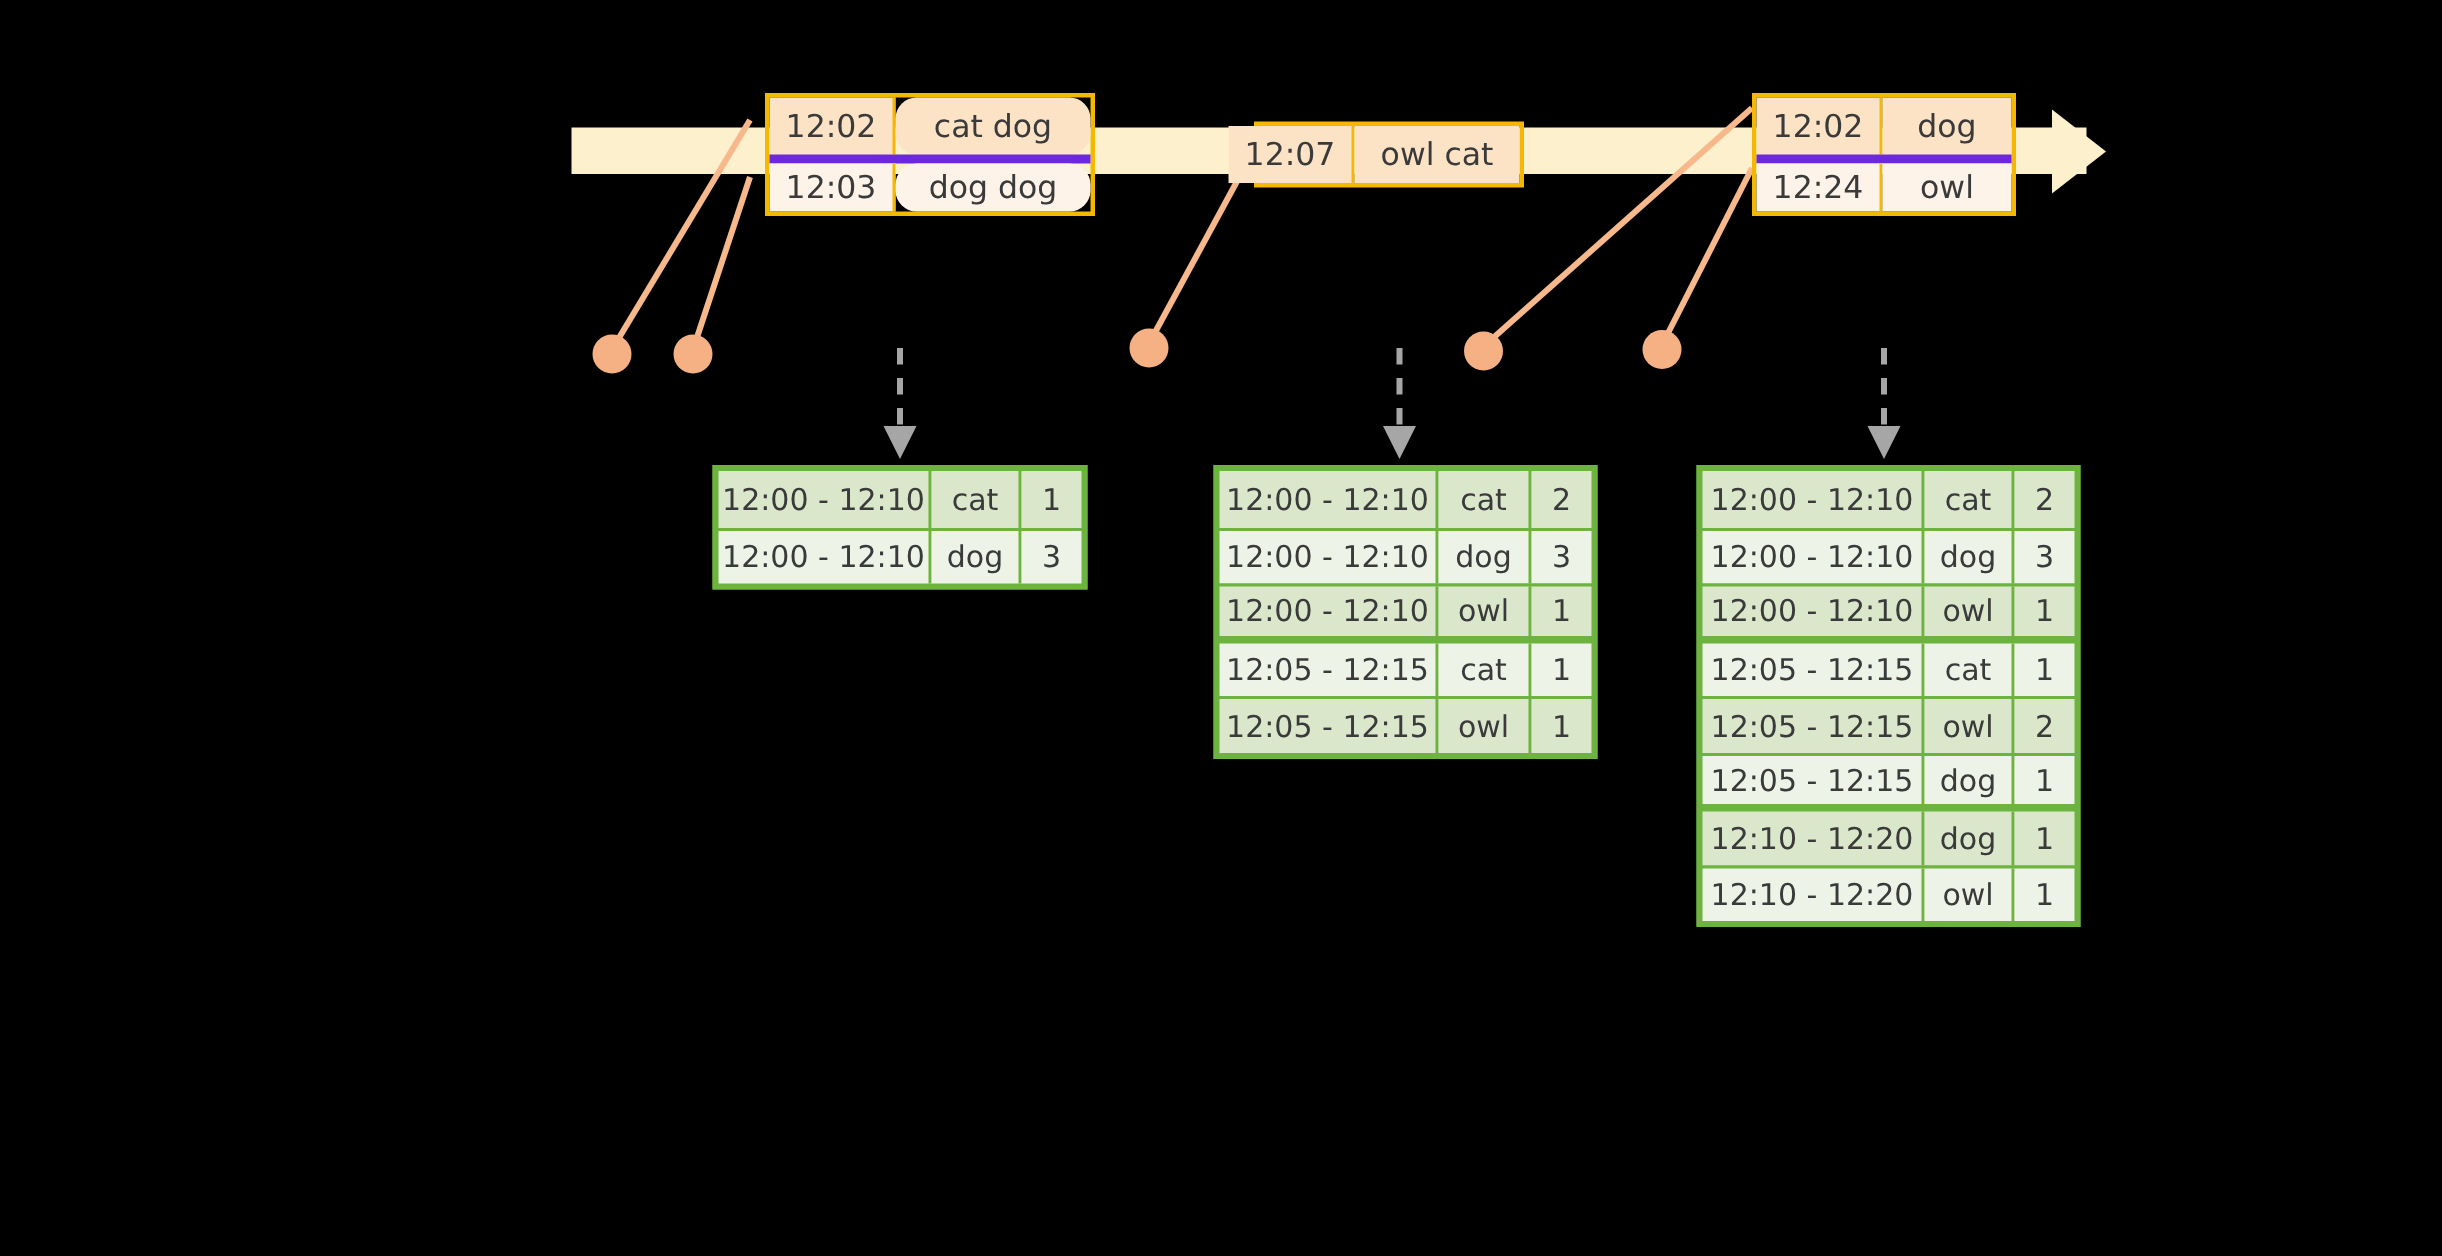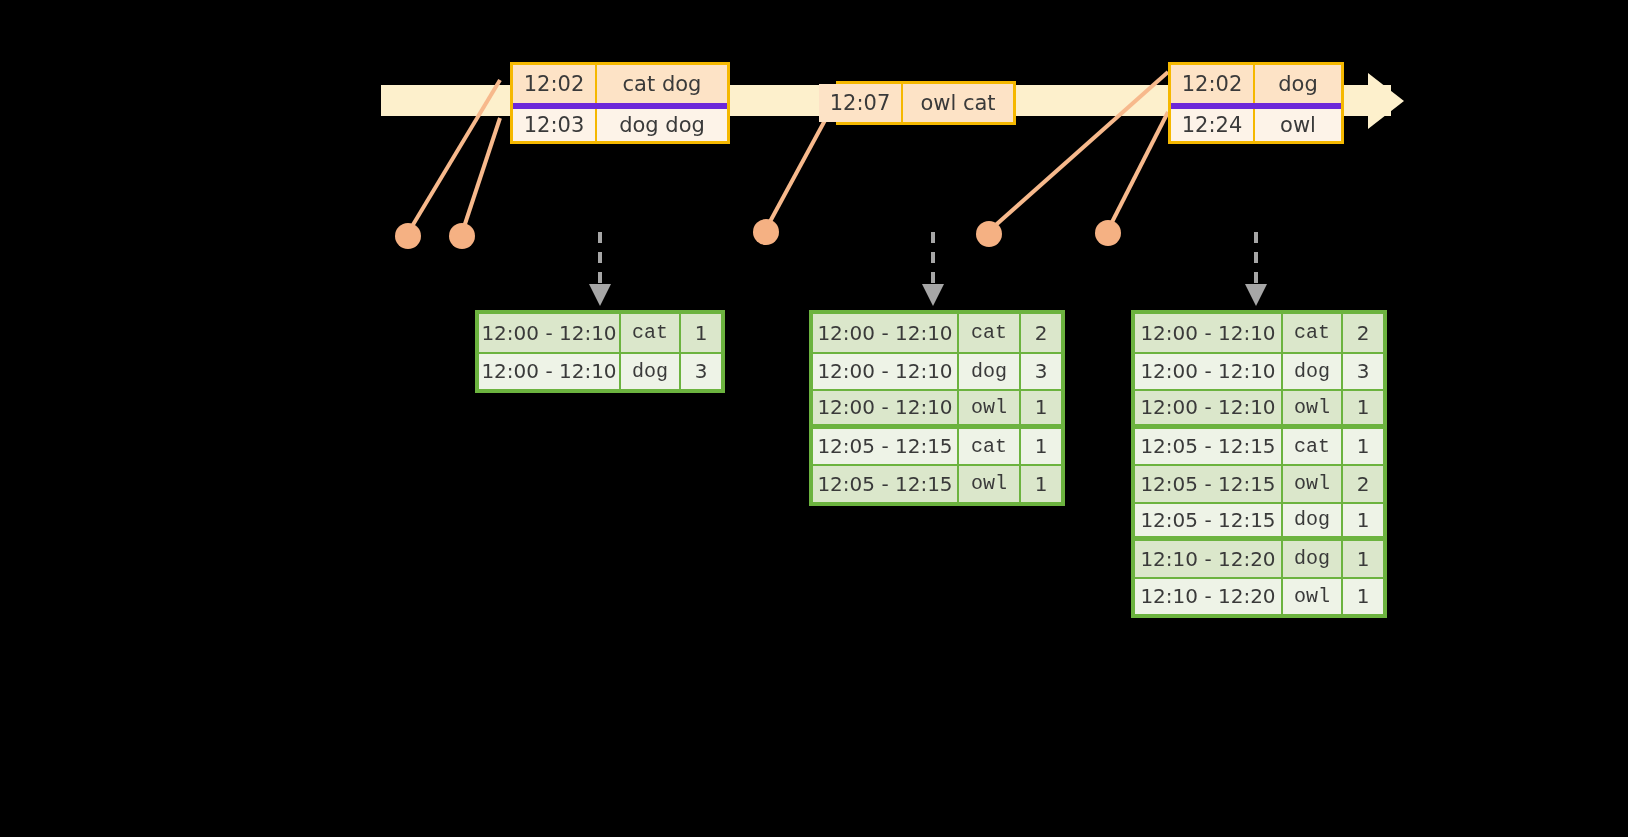--- a/index.html
+++ b/index.html
@@ -20,42 +20,42 @@
   .ev-row{display:flex;height:38px;box-sizing:border-box;}
   .ev-row + .ev-row{border-top:6px solid #6d28d9;}
   .ev-row.shade .ev-c{background:#fde3c6;}
   .ev-c{display:flex;align-items:center;justify-content:center;
         background:#fdf3e8;color:#3a3a3a;font-size:21px;box-sizing:border-box;
         white-space:nowrap;}
   .ev-c.time{width:84px;border-right:2px solid #f5b800;}
   .ev-c.val{flex:1;}
 
   #ev1{left:510px;top:62px;width:220px;}
-  #ev1 .ev-c.val{width:110px;}
+  #ev1 .ev-c.val{width:110px;border-radius:14px;}
   #ev2{left:836px;top:81px;width:180px;align-items:flex-end;}
   #ev2 .ev-c.val{width:110px;}
   #ev3{left:1168px;top:62px;width:176px;}
   #ev3 .ev-c.val{width:90px;}
 
   
   .dot{position:absolute;width:26px;height:26px;border-radius:50%;
        background:#f5b183;}
   .conn{position:absolute;stroke:#f7b98c;stroke-width:4;fill:none;}
 
   
   .gt{position:absolute;border:4px solid #6cb33f;box-sizing:border-box;
       display:flex;flex-direction:column;background:#6cb33f;}
   .gt-row{display:flex;height:37.5px;box-sizing:border-box;}
   .gt-row + .gt-row{border-top:2px solid #6cb33f;}
   .gt-c{display:flex;align-items:center;justify-content:center;
         background:#eef3e7;color:#3a3a3a;font-size:20px;box-sizing:border-box;
         white-space:nowrap;}
   .gt-row.shade .gt-c{background:#dbe7cb;}
   .gt-c.win{border-right:2px solid #6cb33f;}
-  .gt-c.key{border-right:2px solid #6cb33f;font-family:Liberation Mono, monospace;}
+  .gt-c.key{border-right:2px solid #6cb33f;}
 
   #gt1{left:475px;top:310px;}
   #gt1 .gt-c.win{width:142px;} #gt1 .gt-c.key{width:60px;} #gt1 .gt-c.num{width:40px;}
   #gt2{left:809px;top:310px;}
   #gt2 .gt-c.win{width:146px;} #gt2 .gt-c.key{width:62px;} #gt2 .gt-c.num{width:40px;}
   #gt3{left:1131px;top:310px;}
   #gt3 .gt-c.win{width:148px;} #gt3 .gt-c.key{width:60px;} #gt3 .gt-c.num{width:40px;}
 
   
   .darr{position:absolute;}

